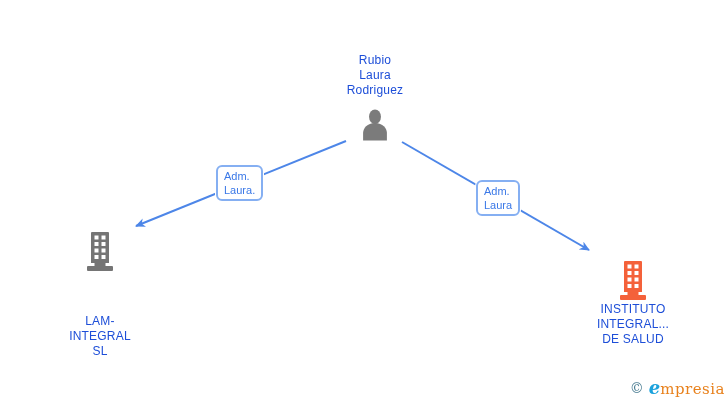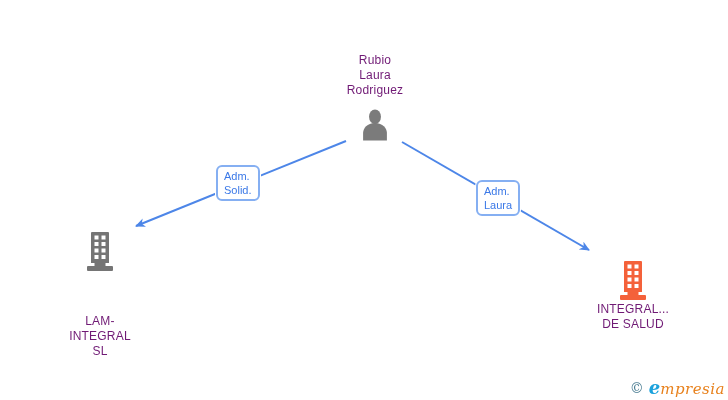--- a/index.html
+++ b/index.html
@@ -2,21 +2,21 @@
 <html><head>
 <meta charset="utf-8">
 <style>
   html,body{margin:0;padding:0;background:#ffffff;}
   .canvas{
     position:relative;width:728px;height:400px;background:#ffffff;
     font-family:"Liberation Sans","DejaVu Sans",sans-serif;overflow:hidden;
   }
   svg.edge-layer{position:absolute;left:0;top:0;width:728px;height:400px;}
   .node-label{
-    position:absolute;text-align:center;color:#701a75;
+    position:absolute;text-align:center;color:#1d4ed8;
     font-size:12px;line-height:15px;letter-spacing:.2px;
   }
   .person-label{left:295px;top:53px;width:160px;}
   .edge-label{
     position:absolute;background:#ffffff;border:2px solid #85aff2;border-radius:6px;
     color:#3a78e7;font-size:11px;line-height:14px;padding:2px 6px;text-align:left;
     box-shadow:0 0 0 1px #ffffff;
   }
   .edge-label-left{left:216px;top:165px;}
   .edge-label-right{left:476px;top:180px;}
@@ -25,21 +25,21 @@
   .company-left-icon{left:84px;top:232px;}
   .company-right-icon{left:617px;top:261px;}
   .company-left-label{left:30px;top:274px;width:140px;margin-top:40px;}
   .company-right-label{left:558px;top:302px;width:150px;}
   .footer{
     position:absolute;right:3px;bottom:2px;white-space:nowrap;
     font-family:"DejaVu Serif","Liberation Serif",serif;
   }
   .footer .copyright{color:#4a7d92;font-size:14px;vertical-align:1px;}
   .footer .brand-e{color:#1ba2dc;font-style:italic;font-size:18px;font-weight:bold;margin-left:5px;}
-  .footer .brand-rest{color:#e8811c;font-style:italic;font-size:15px;letter-spacing:.5px;}
+  .footer .brand-rest{color:#e8811c;font-size:15px;letter-spacing:.5px;}
 </style>
 </head>
 <body>
 
 <div class="canvas">
 
   <svg class="edge-layer">
     <defs>
       <marker id="arrow" markerUnits="userSpaceOnUse" markerWidth="12" markerHeight="10" refX="9" refY="4.5" orient="auto">
         <path d="M0,0 L10,4.5 L0,9 L2.8,4.5 Z" fill="#4d86e8"></path>
@@ -58,21 +58,21 @@
     <svg width="34" height="32" viewBox="0 0 24 22">
       <g fill="#7b7b7b">
         <ellipse cx="12" cy="5.2" rx="4.2" ry="5.2"></ellipse>
         <path d="M12 9.5 C6.5 9.5 3.6 13.2 3.6 16.5 L3.6 22 L20.4 22 L20.4 16.5 C20.4 13.2 17.5 9.5 12 9.5 Z"></path>
       </g>
     </svg>
   </div>
 
   <div class="edge-label edge-label-left">
     <div>Adm.</div>
-    <div>Solid.</div>
+    <div>Laura.</div>
   </div>
   <div class="edge-label edge-label-right">
     <div>Adm.</div>
     <div>Laura</div>
   </div>
 
   <div class="icon-abs company-left-icon">
     <svg width="32" height="40" viewBox="0 0 32 40">
       <g fill="#757575">
         <rect x="7" y="0" width="18" height="34" rx="1"></rect>
@@ -112,20 +112,21 @@
         <rect x="10.5" y="16.5" width="4" height="4"></rect>
           <rect x="17.5" y="16.5" width="4" height="4"></rect>
         <rect x="10.5" y="23" width="4" height="4"></rect>
           <rect x="17.5" y="23" width="4" height="4"></rect>
         <rect x="7" y="31" width="3.5" height="3"></rect>
           <rect x="21.5" y="31" width="3.5" height="3"></rect>
       </g>
     </svg>
   </div>
   <div class="node-label company-right-label">
+    <div>INSTITUTO</div>
     <div>INTEGRAL...</div>
     <div>DE SALUD</div>
   </div>
 
   <div class="footer">
     <span class="copyright">©</span><span class="brand-e">e</span><span class="brand-rest">mpresia</span>
   </div>
 
 </div>
 

